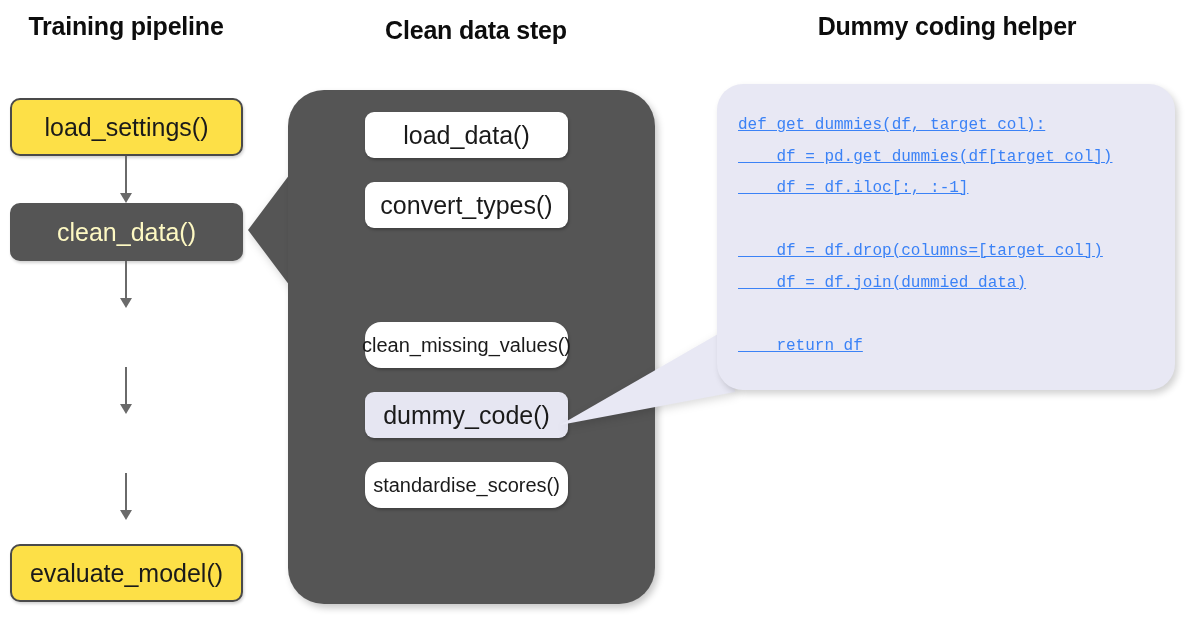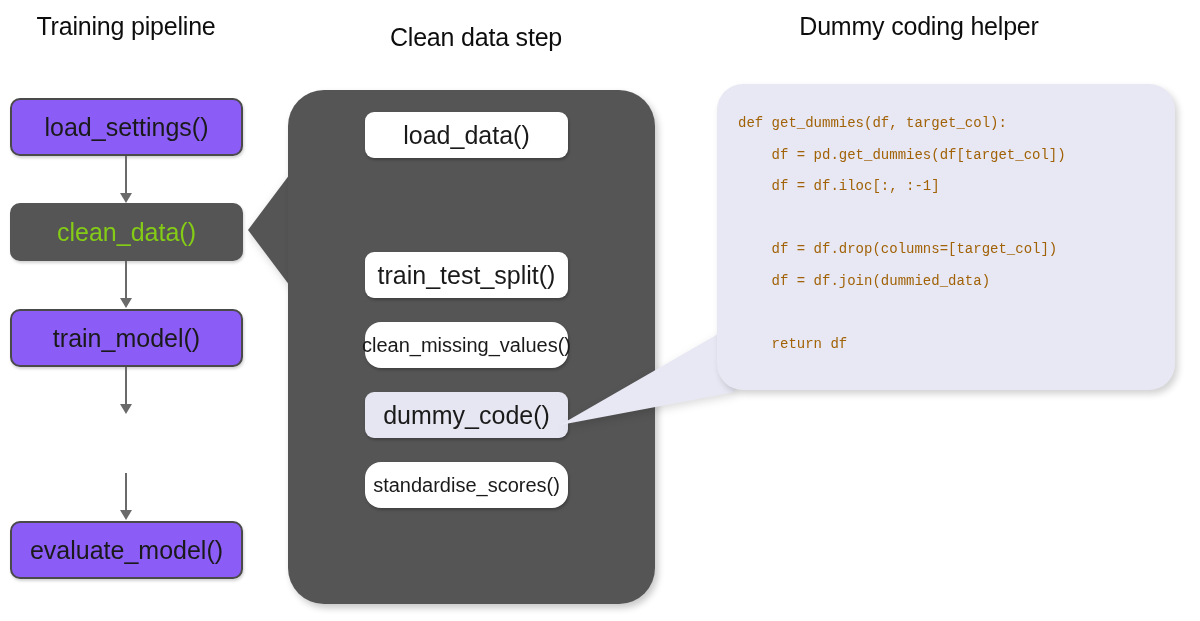--- a/index.html
+++ b/index.html
@@ -18,51 +18,51 @@
 
   .stage {
     position: absolute;
     inset: 0;
   }
 
   
   .col-title {
     position: absolute;
     font-size: 25px;
-    font-weight: normal;
+    font-weight: bold;
     color: #0d0d0d;
     letter-spacing: -0.2px;
     white-space: nowrap;
     text-align: center;
   }
   #title-pipeline { left: 0px;   top: 12px; width: 252px; }
-  #title-clean    { left: 340px; top: 23px; width: 272px; }
-  #title-dummy    { left: 714px; top: 12px; width: 410px; }
+  #title-clean    { left: 340px; top: 16px; width: 272px; }
+  #title-dummy    { left: 742px; top: 12px; width: 410px; }
 
   
   .pipe-box {
     position: absolute;
     left: 10px;
     width: 233px;
     height: 58px;
     box-sizing: border-box;
     border: 2px solid #4a4a4a;
     border-radius: 10px;
-    background: #8b5cf6;
+    background: #fde047;
     display: flex;
     align-items: center;
     justify-content: center;
     font-size: 25px;
     color: #1a1a1a;
     box-shadow: 1px 2px 3px rgba(0,0,0,0.18);
   }
   .pipe-box.active {
     background: #555555;
     border-color: #555555;
-    color: #84cc16;
+    color: #fef9c3;
   }
 
   .pipe-arrow {
     position: absolute;
     left: 125px;
     width: 2px;
     background: #6a6a6a;
   }
   .pipe-arrow::after {
     content: "";
@@ -135,53 +135,53 @@
     width: 180px;
     height: 110px;
     filter: drop-shadow(2px 3px 4px rgba(0,0,0,0.14));
   }
   #code-text {
     position: absolute;
     left: 738px;
     top: 94px;
     width: 430px;
     font-family: "Liberation Mono", "DejaVu Sans Mono", monospace;
-    font-size: 14px;
+    font-size: 16px;
     line-height: 31.5px;
-    color: #a16207;
+    color: #3b82f6;
     white-space: pre;
+    text-decoration: underline;
   }
 </style>
 </head>
 <body>
 
 <div class="stage">
 
   <div class="col-title" id="title-pipeline">Training pipeline</div>
   <div class="col-title" id="title-clean">Clean data step</div>
   <div class="col-title" id="title-dummy">Dummy coding helper</div>
 
   <div class="pipe-box" style="top:98px">load_settings()</div>
   <div class="pipe-arrow" style="top:156px;height:38px"></div>
 
   <div class="pipe-box active" style="top:203px">clean_data()</div>
   <div class="pipe-arrow" style="top:261px;height:38px"></div>
 
-  <div class="pipe-box" style="top:309px">train_model()</div>
   <div class="pipe-arrow" style="top:367px;height:38px"></div>
 
   <div class="pipe-arrow" style="top:473px;height:38px"></div>
 
-  <div class="pipe-box" style="top:521px">evaluate_model()</div>
+  <div class="pipe-box" style="top:544px">evaluate_model()</div>
 
   <div id="clean-panel-pointer"></div>
   <div id="clean-panel"></div>
 
   <div class="step-box" style="top:112px">load_data()</div>
-  <div class="step-box" style="top:252px">train_test_split()</div>
+  <div class="step-box" style="top:182px">convert_types()</div>
   <div class="step-box small" style="top:322px">clean_missing_values()</div>
   <div class="step-box highlight" style="top:392px">dummy_code()</div>
   <div class="step-box small" style="top:462px">standardise_scores()</div>
 
   <svg id="code-tail" viewBox="0 0 180 110">
     <polygon points="0,95 165,0 175,62" fill="#e8e8f4"></polygon>
   </svg>
   <div id="code-panel"></div>
   <pre id="code-text">def get_dummies(df, target_col):
     df = pd.get_dummies(df[target_col])

